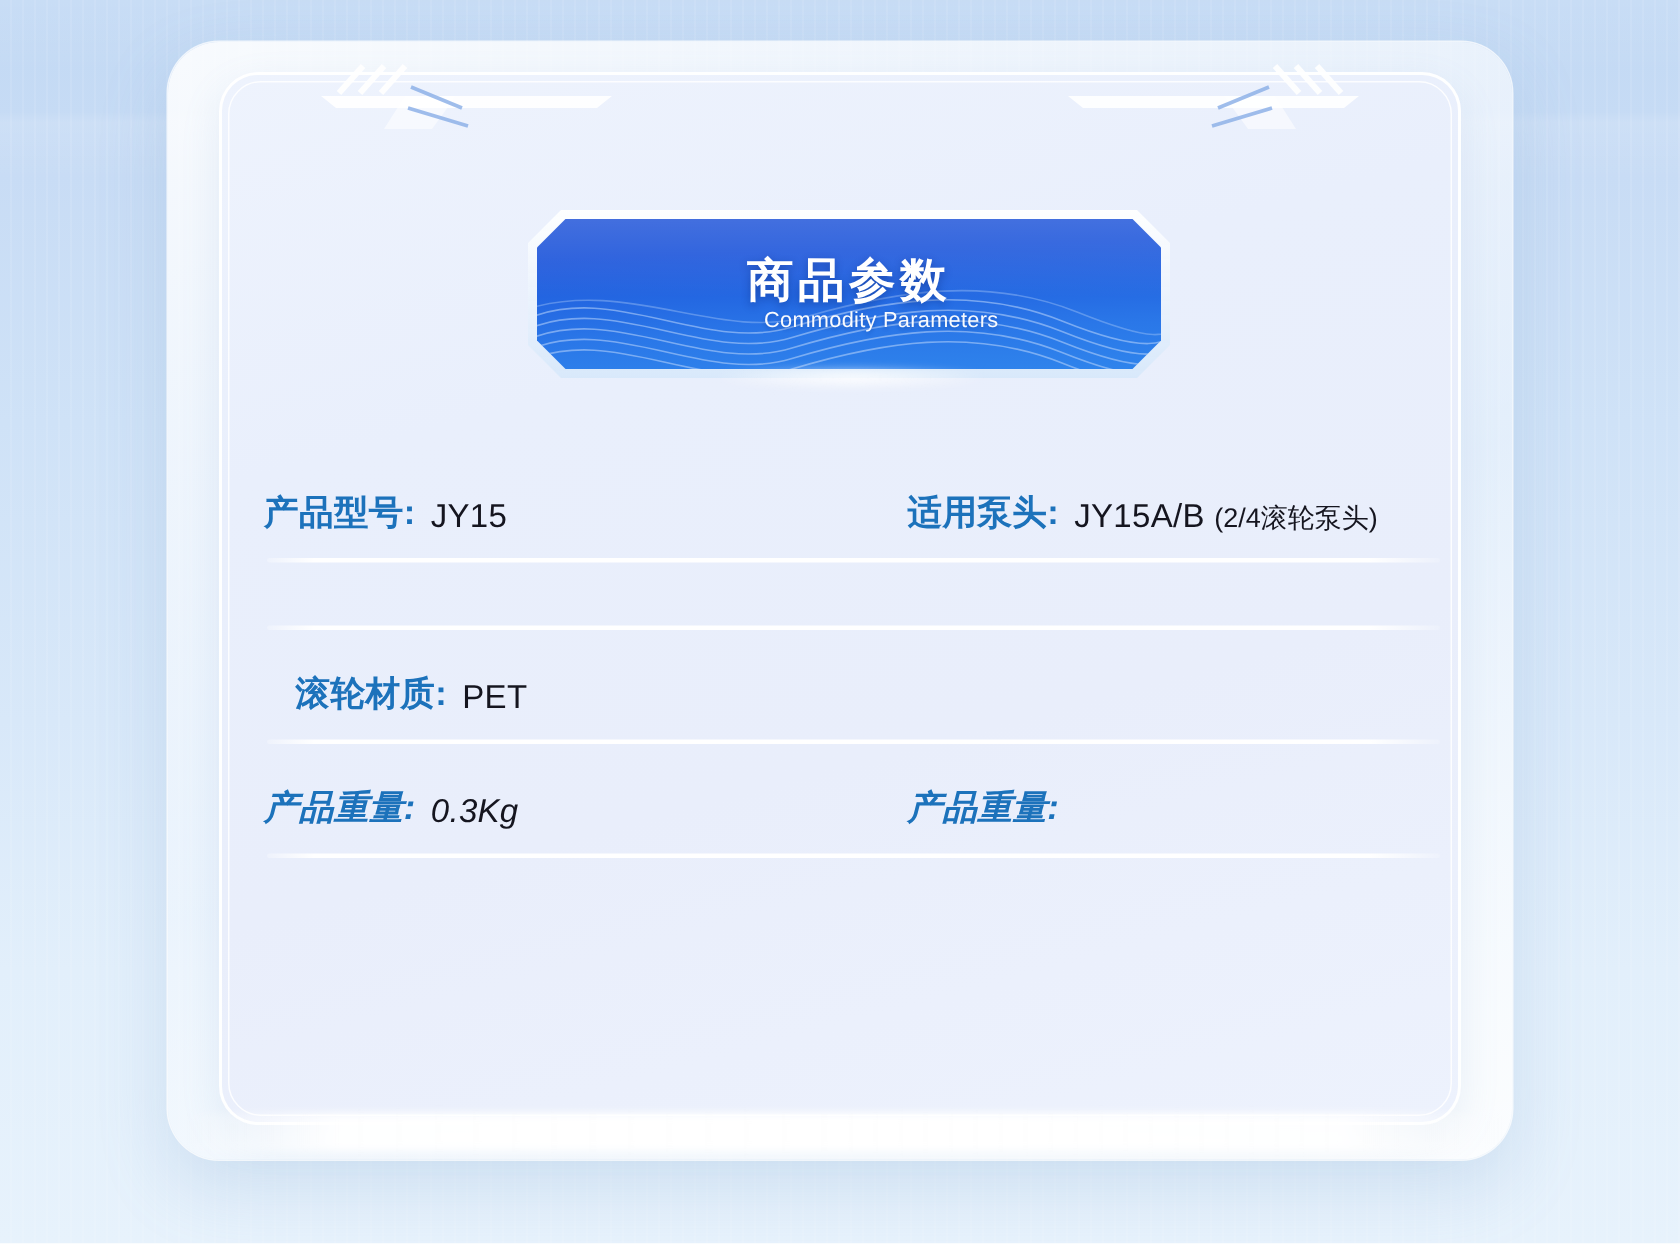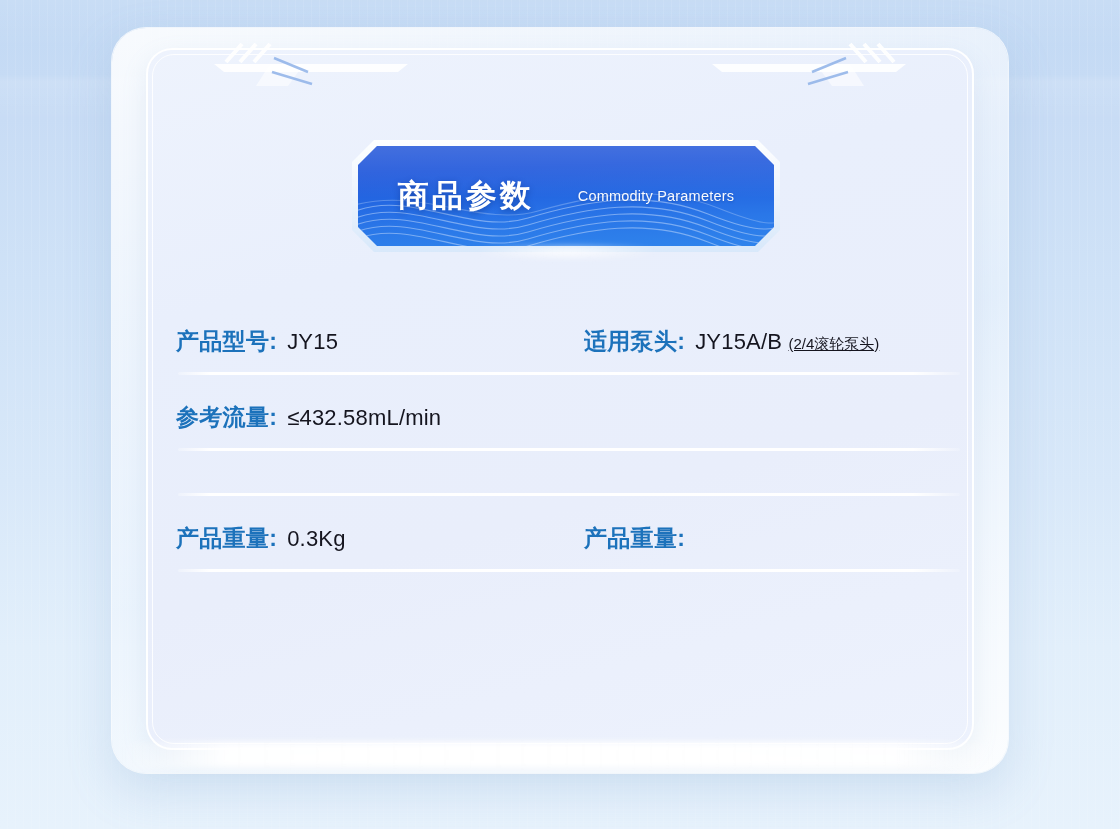--- a/index.html
+++ b/index.html
@@ -152,21 +152,21 @@
   .banner-waves { position: absolute; left: 0; bottom: 0; width: 100%; height: 62px; opacity: .55; }
   .banner-sheen {
     position: absolute;
     left: 0; top: 0; width: 100%; height: 52%;
     background: linear-gradient(180deg, rgba(255,255,255,0.16), rgba(255,255,255,0));
   }
   .banner-text {
     position: absolute;
     inset: 0;
     display: flex;
-    flex-direction: row;
+    flex-direction: column;
     align-items: center;
     justify-content: center;
     gap: 1px;
   }
   .banner-cn {
     color: #ffffff;
     font-size: 31px;
     font-weight: bold;
     letter-spacing: 3px;
     text-shadow: 0 2px 6px rgba(10,40,120,0.45);
@@ -195,60 +195,59 @@
     left: 176px;
     top: 326px;
     width: 784px;
   }
   .param-row {
     display: flex;
     position: relative;
     padding: 0 0 18px 0;
     margin-bottom: 27px;
   }
-  .param-row:last-child { margin-bottom: 0; }
+  .param-row:last-child { margin-bottom: 0; font-style: italic; }
   .param-row::after {
     content: "";
     position: absolute;
     left: 2px;
     right: 0;
     bottom: 0;
     height: 3px;
     border-radius: 3px;
     background: linear-gradient(90deg,
       rgba(255,255,255,0.25) 0%,
       rgba(255,255,255,1) 4%,
       rgba(255,255,255,1) 94%,
       rgba(255,255,255,0.15) 100%);
   }
   .param-cell {
     display: flex;
-    align-items: center;
+    align-items: flex-end;
   }
   .cell-left  { width: 408px; }
-  .cell-right { flex: 1; }
+  .cell-right { flex: 1; margin-left: 21px; }
 
   .p-label {
     color: #1c72bb;
     font-size: 23px;
     font-weight: bold;
     white-space: nowrap;
     letter-spacing: 0.3px;
   }
   .p-value {
     color: #15151f;
     font-size: 22px;
     margin-left: 10px;
     white-space: nowrap;
     letter-spacing: 0.2px;
   }
   .p-value .sub {
-    font-size: 15px;
+    font-size: 18px;
     letter-spacing: 0;
-    text-decoration: underline;
   }
 </style>
 </head>
 <body>
 
 <div id="stage">
 
   <div class="bg-stripes"></div>
   <div class="bg-bands"></div>
 
@@ -315,27 +314,27 @@
         <span class="p-label">产品型号:</span>
         <span class="p-value"><span>JY15</span></span>
       </div>
       <div class="param-cell cell-right">
         <span class="p-label">适用泵头:</span>
         <span class="p-value"><span>JY15A/B</span> <span class="sub">(2/4滚轮泵头)</span></span>
       </div>
     </div>
 
     <div class="param-row">
-      <div class="param-cell cell-left">
-        <span class="p-label">参考流量:</span>
-        <span class="p-value"><span>≤432.58mL/min</span></span>
-      </div>
     </div>
 
     <div class="param-row">
+      <div class="param-cell cell-right">
+        <span class="p-label">滚轮材质:</span>
+        <span class="p-value"><span>PET</span></span>
+      </div>
     </div>
 
     <div class="param-row">
       <div class="param-cell cell-left">
         <span class="p-label">产品重量:</span>
         <span class="p-value"><span>0.3Kg</span></span>
       </div>
       <div class="param-cell cell-right">
         <span class="p-label">产品重量:</span>
       </div>

